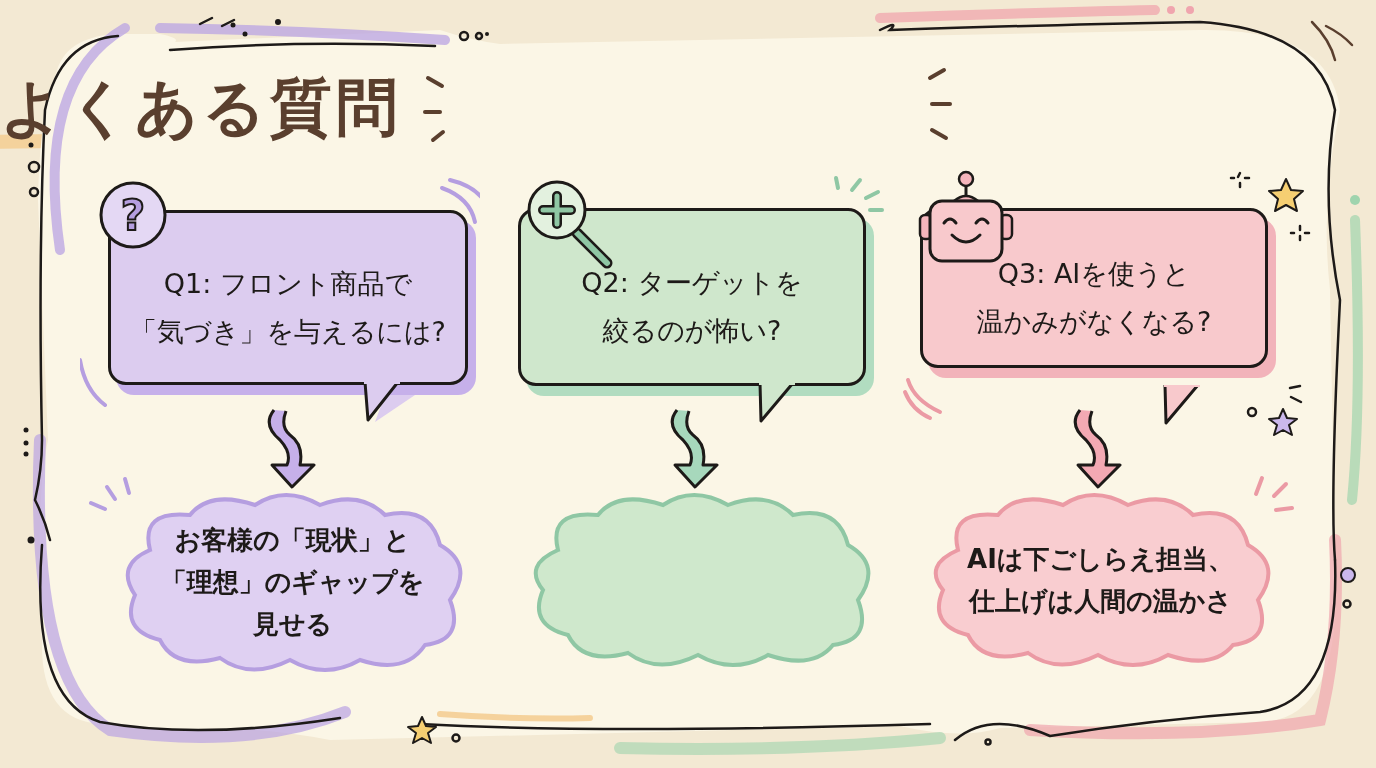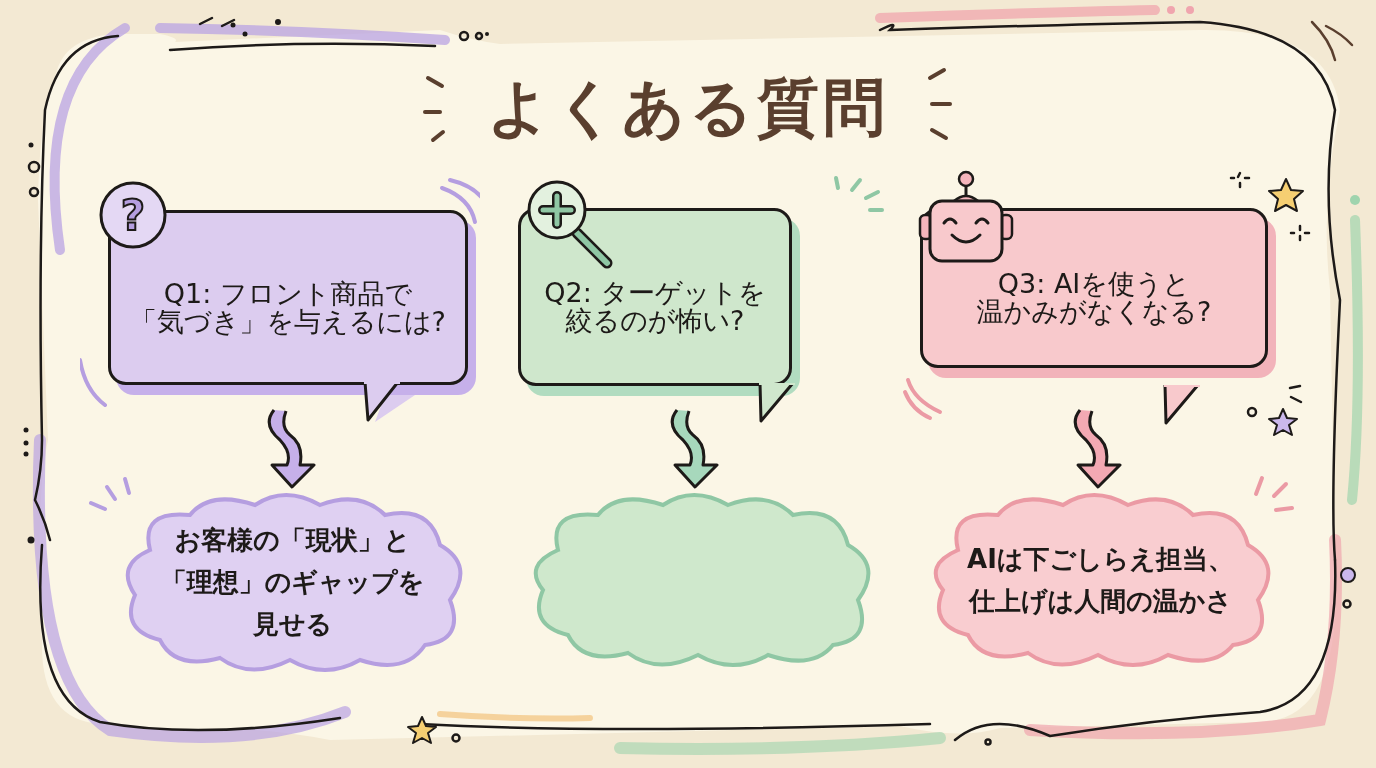--- a/index.html
+++ b/index.html
@@ -4,36 +4,36 @@
 <style>
   html, body { margin: 0; padding: 0; }
   body {
     width: 1376px; height: 768px; overflow: hidden;
     background: #f3e9d3;
     font-family: "DejaVu Sans", "Liberation Sans", sans-serif;
     position: relative;
   }
   .frame-svg { position: absolute; left: 0; top: 0; width: 1376px; height: 768px; }
   .title-wrap {
-    position: absolute; left: 0; top: 68px; width: 1376px; text-align: center;
+    position: absolute; left: 0; top: 68px; width: 1376px; 
   }
   .title {
     display: inline-block; position: relative;
     font-size: 62px; font-weight: bold; color: #5a3f2e; letter-spacing: 4px;
     line-height: 80px;
   }
   .title-underline {
     position: absolute; left: -10px; right: -10px; bottom: 2px; height: 14px;
     background: #f4c98a; border-radius: 8px; opacity: .75; z-index: -1;
     transform: rotate(-0.8deg);
   }
   .q-bubble {
     position: absolute; border: 3px solid #1d1a18; border-radius: 18px;
     display: flex; align-items: center; justify-content: center; text-align: center;
-    font-size: 27px; line-height: 28px; color: #1d1a18; box-sizing: border-box;
+    font-size: 27px; line-height: 48px; color: #1d1a18; box-sizing: border-box;
   }
   .q-text { white-space: pre-line; padding-top: 20px; }
   .a-cloud {
     position: absolute; display: flex; align-items: center; justify-content: center;
     text-align: center; font-size: 26px; line-height: 42px; color: #1d1a18; font-weight: bold;
   }
   .a-text { white-space: pre-line; position: relative; z-index: 2; }
   .cloud-svg { position: absolute; left: 0; top: 0; }
   .icon { position: absolute; }
   .arrow { position: absolute; }
@@ -148,21 +148,21 @@
     <svg class="cloud-svg" width="365" height="185" viewBox="0 0 365 185">
       <path d="M40 60 Q30 20 80 25 Q100 0 145 15 Q175 -5 210 15 Q250 0 275 25 Q320 15 330 55 Q365 75 340 110 Q355 150 315 155 Q295 185 250 170 Q215 190 180 170 Q140 190 110 168 Q65 180 50 150 Q10 140 25 105 Q5 75 40 60 Z" fill="#dfd0f2" stroke="#b59ee0" stroke-width="4"></path>
     </svg>
     <span class="a-text">お客様の「現状」と
 「理想」のギャップを
 見せる</span>
   </div>
 </div>
 
 <div>
-  <div class="q-bubble" style="left:518px;top:208px;width:274px;height:178px;background:#cfe7cc;box-shadow:8px 10px 0 #b1dcc0;">
+  <div class="q-bubble" style="left:518px;top:208px;width:348px;height:178px;background:#cfe7cc;box-shadow:8px 10px 0 #b1dcc0;">
     <span class="q-text">Q2: ターゲットを
 絞るのが怖い?</span>
   </div>
   <svg class="icon" style="left:755px;top:383px" width="42" height="42">
     <path d="M5 0 L6 38 L38 0" fill="#cfe7cc" stroke="#1d1a18" stroke-width="3" stroke-linejoin="round"></path>
     <path d="M4 0 L40 0" stroke="#cfe7cc" stroke-width="4"></path>
   </svg>
   <svg class="icon" style="left:522px;top:178px" width="100" height="95">
     <line x1="55" y1="55" x2="85" y2="85" stroke="#1d1a18" stroke-width="11" stroke-linecap="round"></line>
     <line x1="55" y1="55" x2="85" y2="85" stroke="#8fc7a4" stroke-width="6" stroke-linecap="round"></line>

